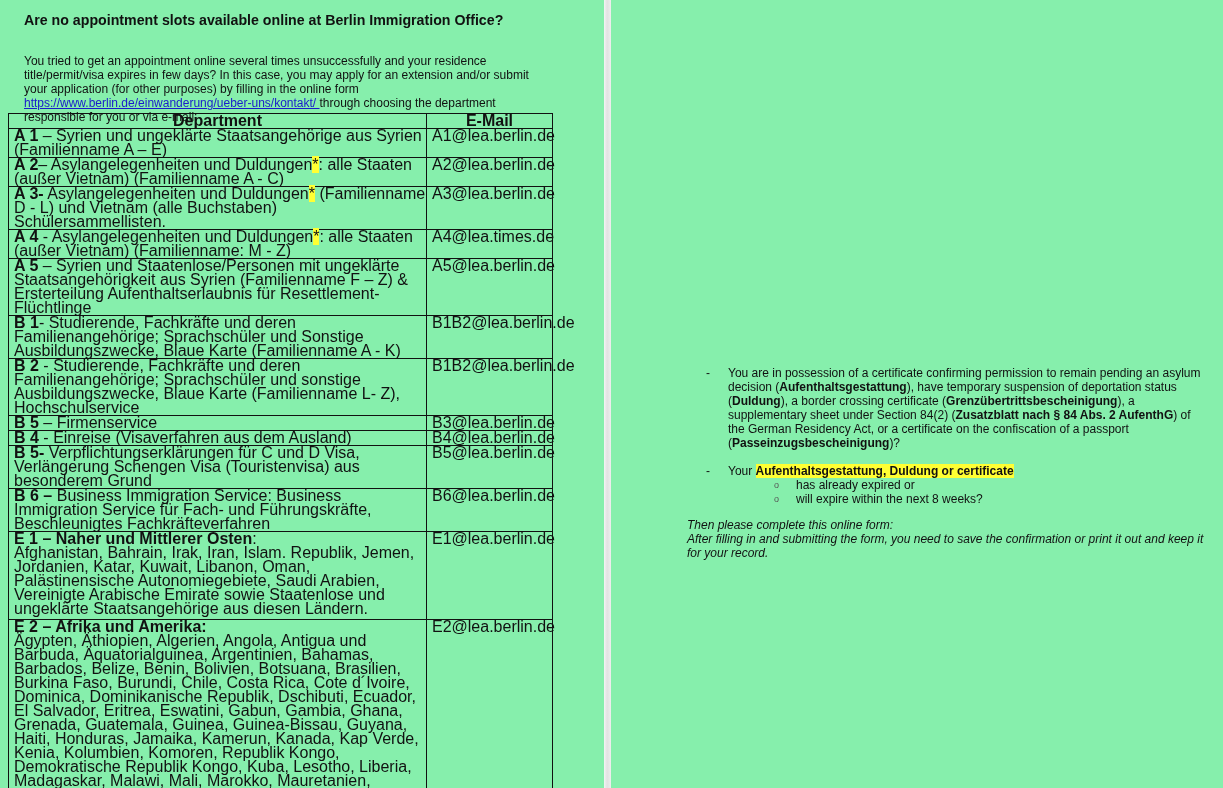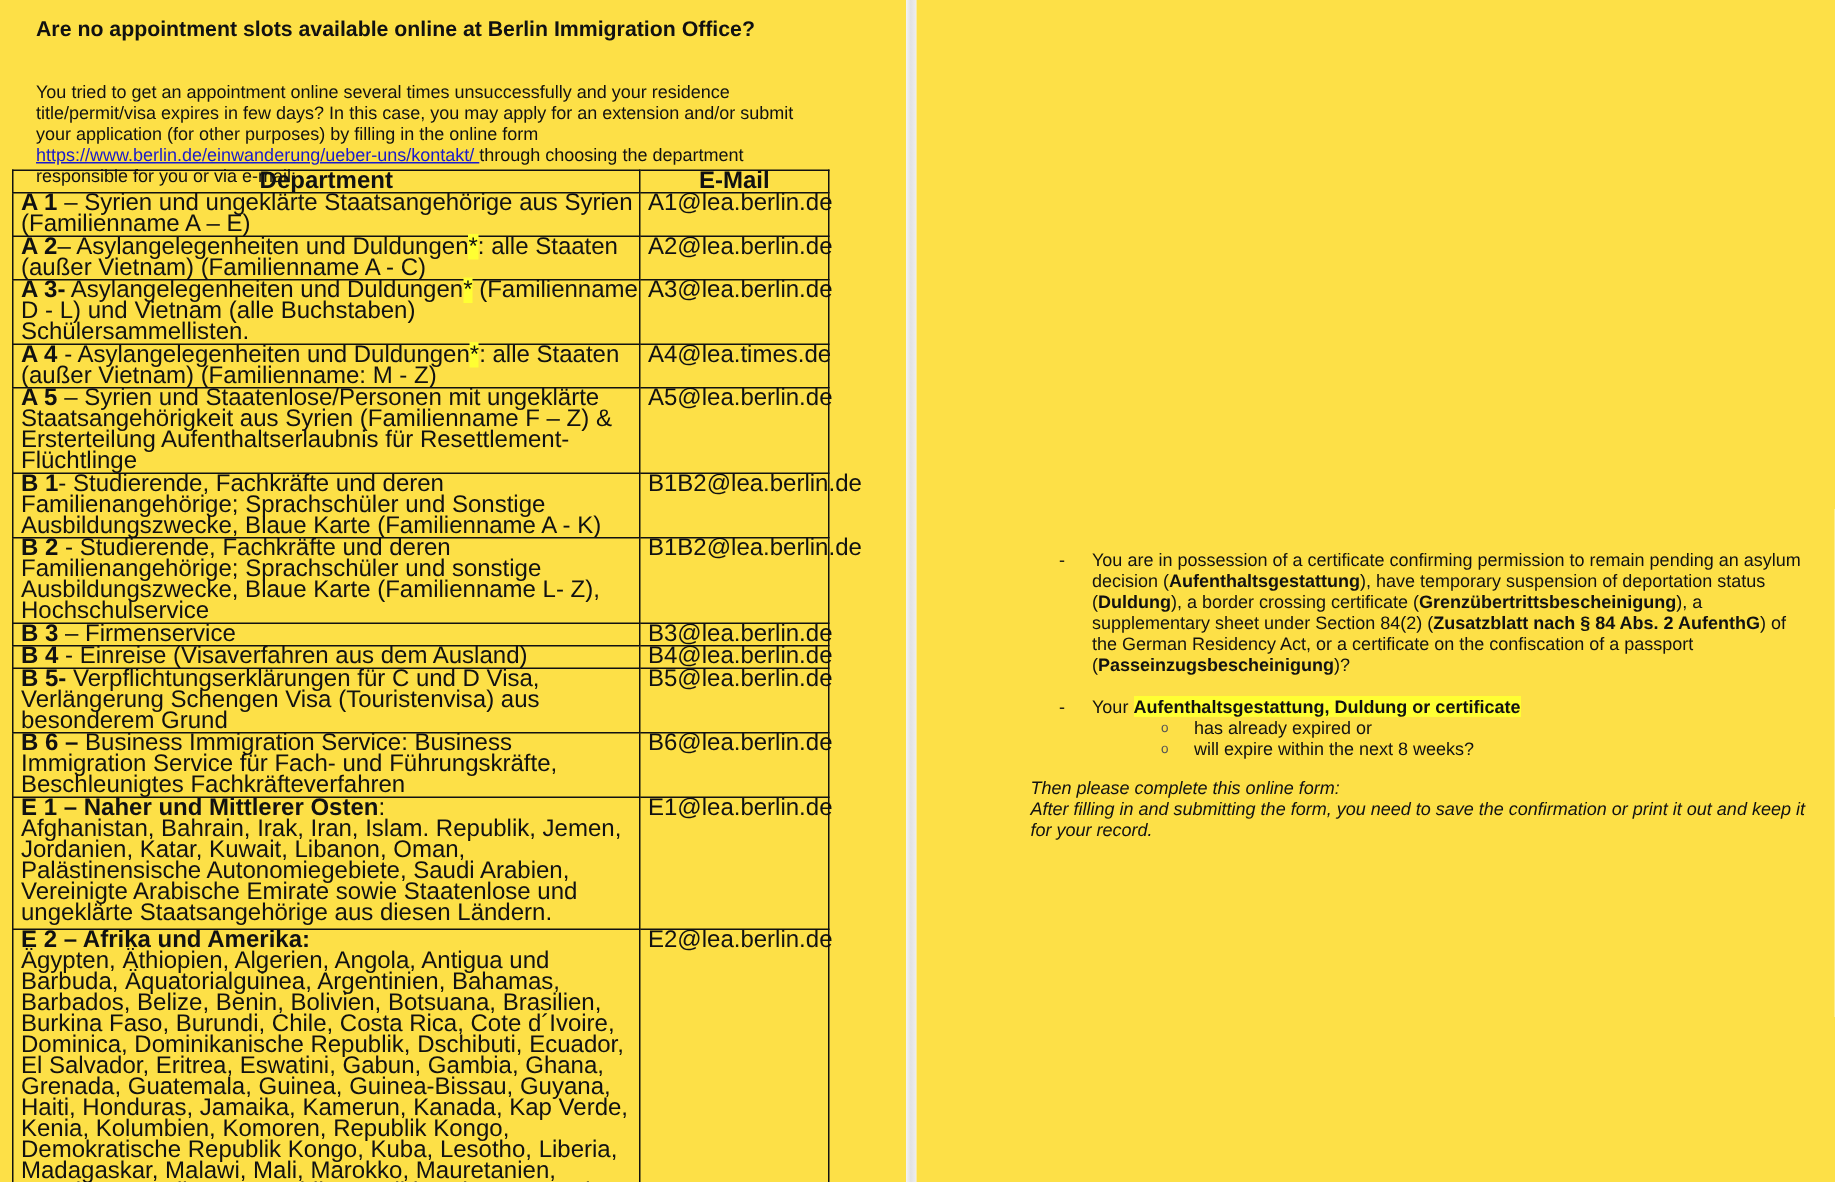--- a/index.html
+++ b/index.html
@@ -1,21 +1,21 @@
 <!DOCTYPE html>
 <html><head>
 <meta charset="utf-8">
 <style>
   html, body { margin:0; padding:0; }
   body {
     width:1223px; height:788px; overflow:hidden; background:#ffffff;
     font-family:"Liberation Sans", sans-serif; font-size:12px; color:#111;
     position:relative;
   }
-  .page { position:absolute; top:0; height:788px; background:#fde047; }
+  .page { position:absolute; top:0; height:788px; background:#86efac; }
   .page-left { left:0; width:604px; }
   .page-right { left:611px; width:612px; }
   .gutter { position:absolute; left:604px; top:0; width:7px; height:788px;
     background:linear-gradient(to right,#f4f4f4,#e2e2e2 45%,#eeeeee); }
   .title { position:absolute; left:24px; top:12px; font-weight:bold; font-size:14.2px; }
   .intro { position:absolute; left:24px; top:43px; width:520px; line-height:14px; font-size:12px;margin-top:11px; }
   a.link { color:#1a1acc; text-decoration:underline; }
   table.dept { position:absolute; border-collapse:collapse; table-layout:fixed; }
   table.dept td, table.dept th {
     border:1.5px solid #111; vertical-align:top; padding:0 0 0 5px;
@@ -79,21 +79,21 @@
         </tr>
         <tr style="height: 43px;">
           <td><span class="code">B 1</span><span>- </span><span>Studierende, Fachkräfte und deren Familienangehörige; Sprachschüler und Sonstige Ausbildungszwecke, Blaue Karte (Familienname A - K)</span></td>
           <td><span>B1B2@lea.berlin.de</span></td>
         </tr>
         <tr style="height: 43px; padding-left: 20px;">
           <td><span class="code">B 2</span><span> - </span><span>Studierende, Fachkräfte und deren Familienangehörige; Sprachschüler und sonstige Ausbildungszwecke, Blaue Karte (Familienname L- Z), Hochschulservice</span></td>
           <td><span>B1B2@lea.berlin.de</span></td>
         </tr>
         <tr style="height: 14px;">
-          <td><span class="code">B 3</span><span> – </span><span>Firmenservice</span></td>
+          <td><span class="code">B 5</span><span> – </span><span>Firmenservice</span></td>
           <td><span>B3@lea.berlin.de</span></td>
         </tr>
         <tr style="height: 14px;">
           <td><span class="code">B 4</span><span> - </span><span>Einreise (Visaverfahren aus dem Ausland)</span></td>
           <td><span>B4@lea.berlin.de</span></td>
         </tr>
         <tr style="height: 29px;">
           <td><span class="code">B 5-</span><span> </span><span>Verpflichtungserklärungen für C und D Visa, Verlängerung Schengen Visa (Touristenvisa) aus besonderem Grund</span></td>
           <td><span>B5@lea.berlin.de</span></td>
         </tr>

